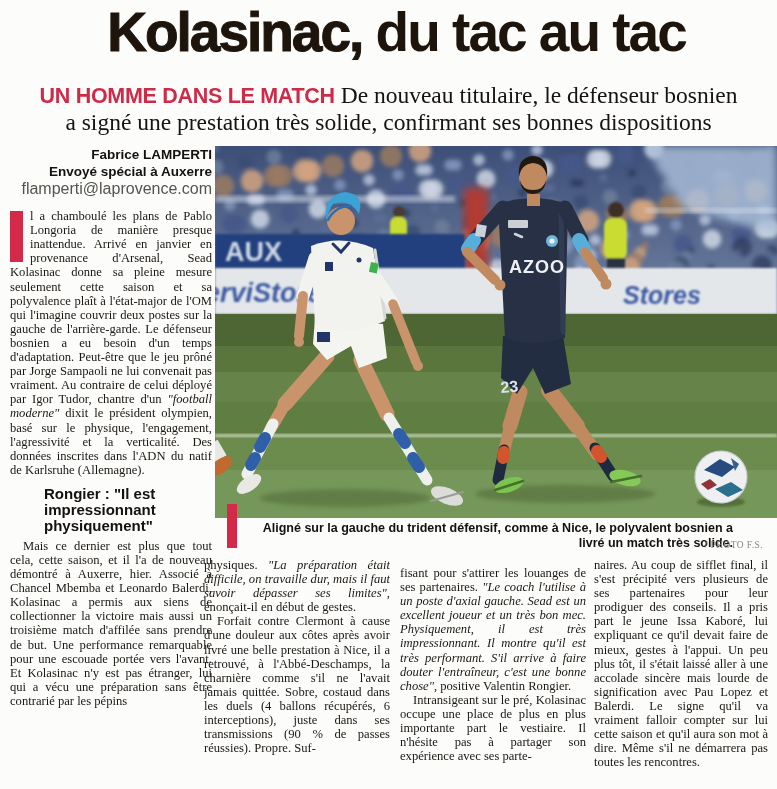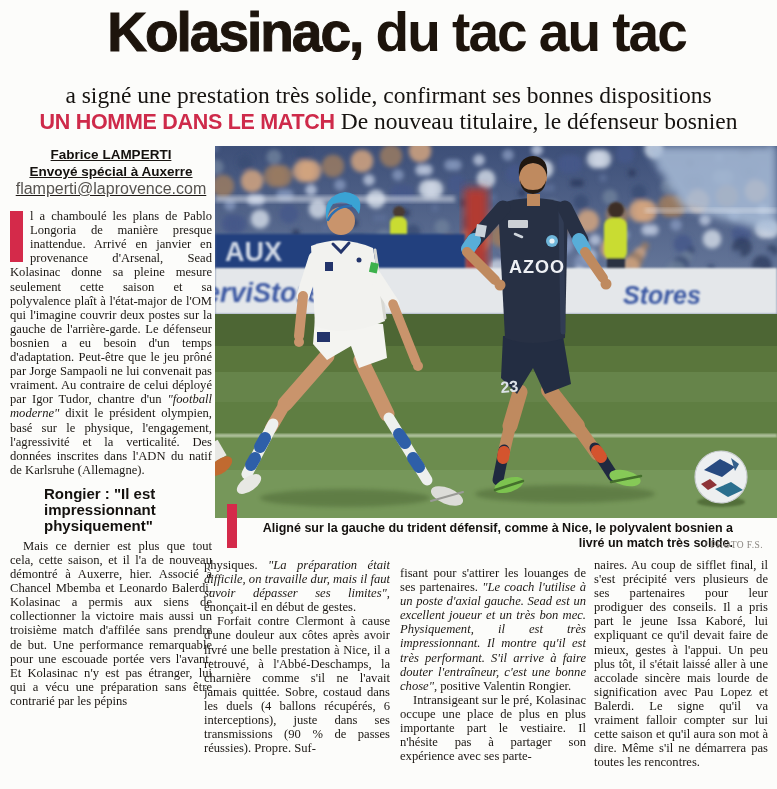--- a/index.html
+++ b/index.html
@@ -27,21 +27,21 @@
   .col4{left:594px;top:558px;width:174px;height:231px;}
   .body-para{margin:0;}
   .body-para.indent{text-indent:13px;}
   .it{font-style:italic;}
   .subhead{font-family:"Liberation Sans",sans-serif;font-weight:700;font-size:15px;
            line-height:16px;margin:9px 6px 5px 34px;color:#14110e;text-align:left;}
   .dropcap{float:left;width:13px;height:51px;background:#d42a4a;margin:2px 7px 0 0;
            font-size:0;color:transparent;overflow:hidden;}
 
   
-  .byline{margin-bottom:13px;text-align:center;font-family:"Liberation Sans",sans-serif;text-decoration:underline;}
+  .byline{margin-bottom:13px;text-align:right;font-family:"Liberation Sans",sans-serif;}
   .author,.role{font-weight:700;font-size:13.5px;line-height:17px;color:#14110e;}
   .email{font-size:16px;color:#56534f;margin-top:2px;}
 
   
   .photo{position:absolute;left:215px;top:146px;width:562px;height:372px;margin:0;}
   .photo svg{display:block;}
 
   
   .caption-block{position:absolute;left:215px;top:521px;width:562px;height:36px;
                  font-family:"Liberation Sans",sans-serif;}
@@ -51,22 +51,22 @@
   .credit{position:absolute;right:14px;top:19px;font-size:9.5px;letter-spacing:.4px;color:#8a8680;font-family:Liberation Serif, serif;}
 </style>
 </head>
 <body>
 
 <div class="page">
 
   <h1 class="headline"><span class="hl1">Kolasinac,</span><span class="hl2"> du tac au tac</span></h1>
 
   <div class="kicker">
+    <div><span class="klabel">UN HOMME DANS LE MATCH</span><span> De nouveau titulaire, le défenseur bosnien</span></div>
     <div>a signé une prestation très solide, confirmant ses bonnes dispositions</div>
-    <div><span class="klabel">UN HOMME DANS LE MATCH</span><span> De nouveau titulaire, le défenseur bosnien</span></div>
   </div>
 
   <div class="col col1">
     <div class="byline">
       <div class="author">Fabrice LAMPERTI</div>
       <div class="role">Envoyé spécial à Auxerre</div>
       <div class="email">flamperti@laprovence.com</div>
     </div>
   <p class="body-para"><span class="dropcap">I</span><span>l a chamboulé les plans de Pablo Longoria de manière presque inattendue. Arrivé en janvier en provenance d'Arsenal, Sead Kolasinac donne sa pleine mesure seulement cette saison et sa polyvalence plaît à l'état-major de l'OM qui l'imagine couvrir deux postes sur la gauche de l'arrière-garde. Le défenseur bosnien a eu besoin d'un temps d'adaptation. Peut-être que le jeu prôné par Jorge Sampaoli ne lui convenait pas vraiment. Au contraire de celui déployé par Igor Tudor, chantre d'un </span><span class="it">"football moderne"</span><span> dixit le président olympien, basé sur le physique, l'engagement, l'agressivité et la verticalité. Des données inscrites dans l'ADN du natif de Karlsruhe (Allemagne).</span></p>
       <h3 class="subhead">Rongier : "Il est impressionnant physiquement"</h3>

